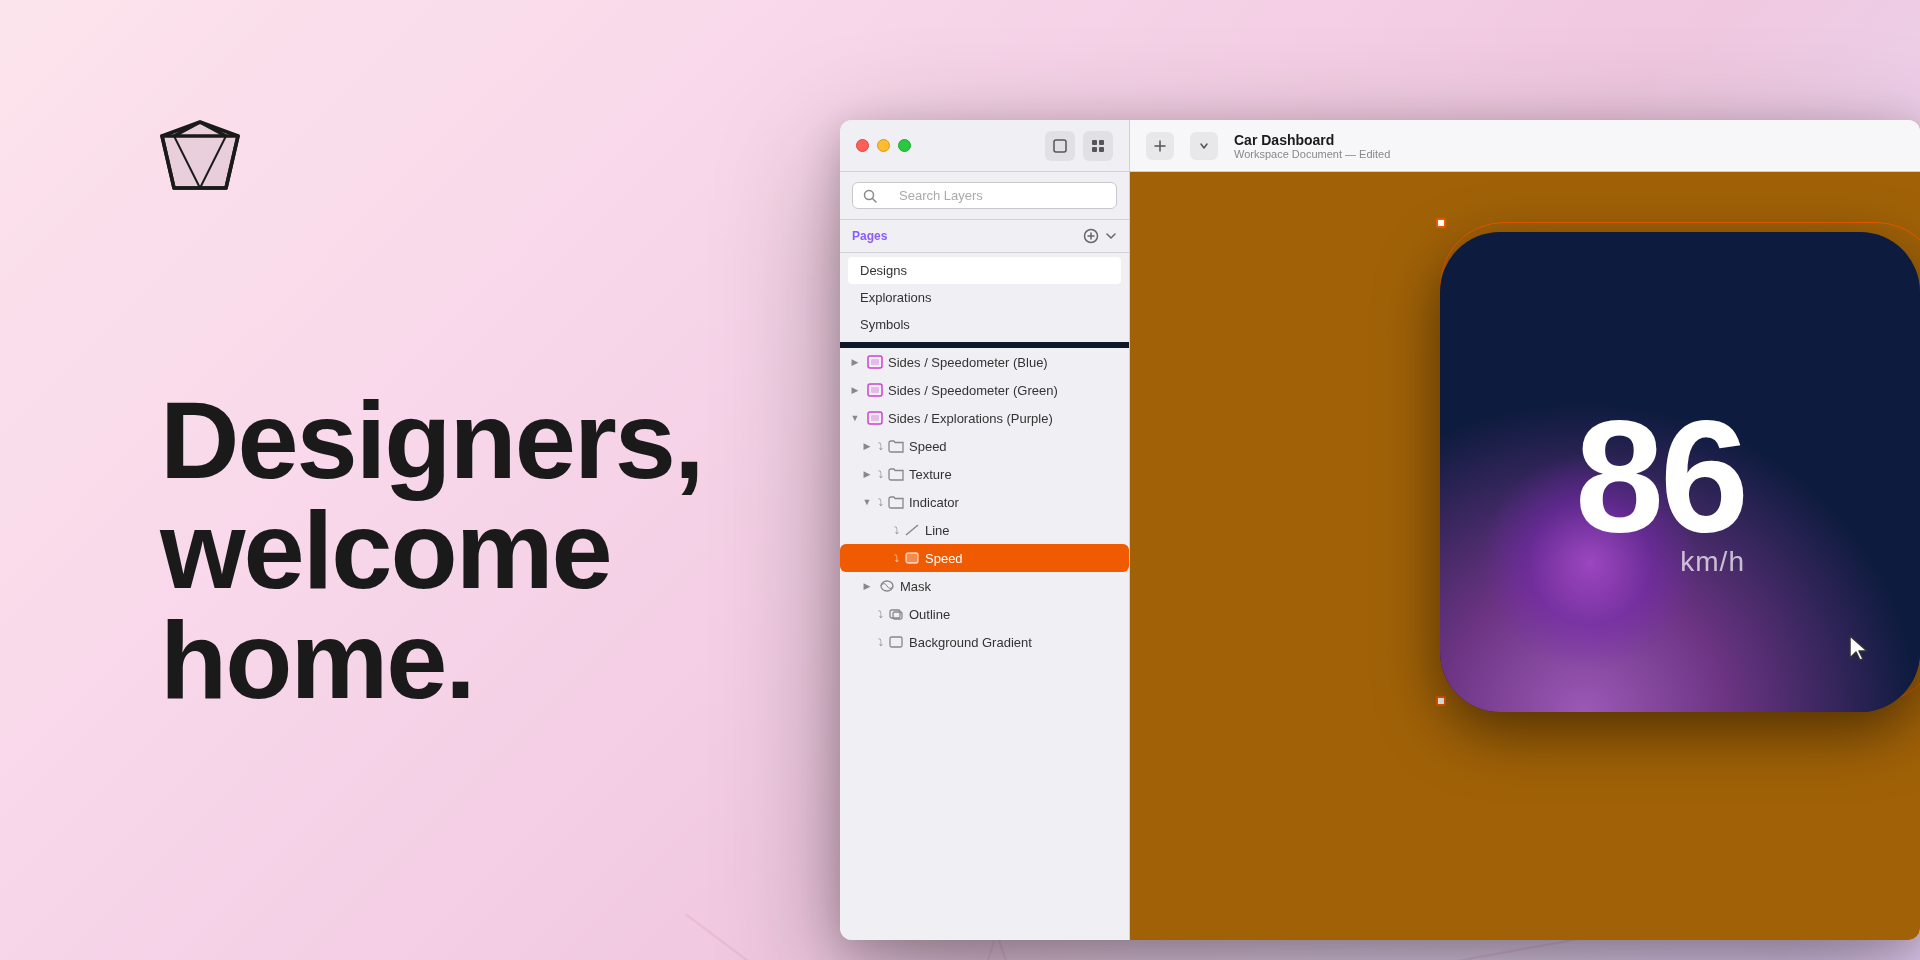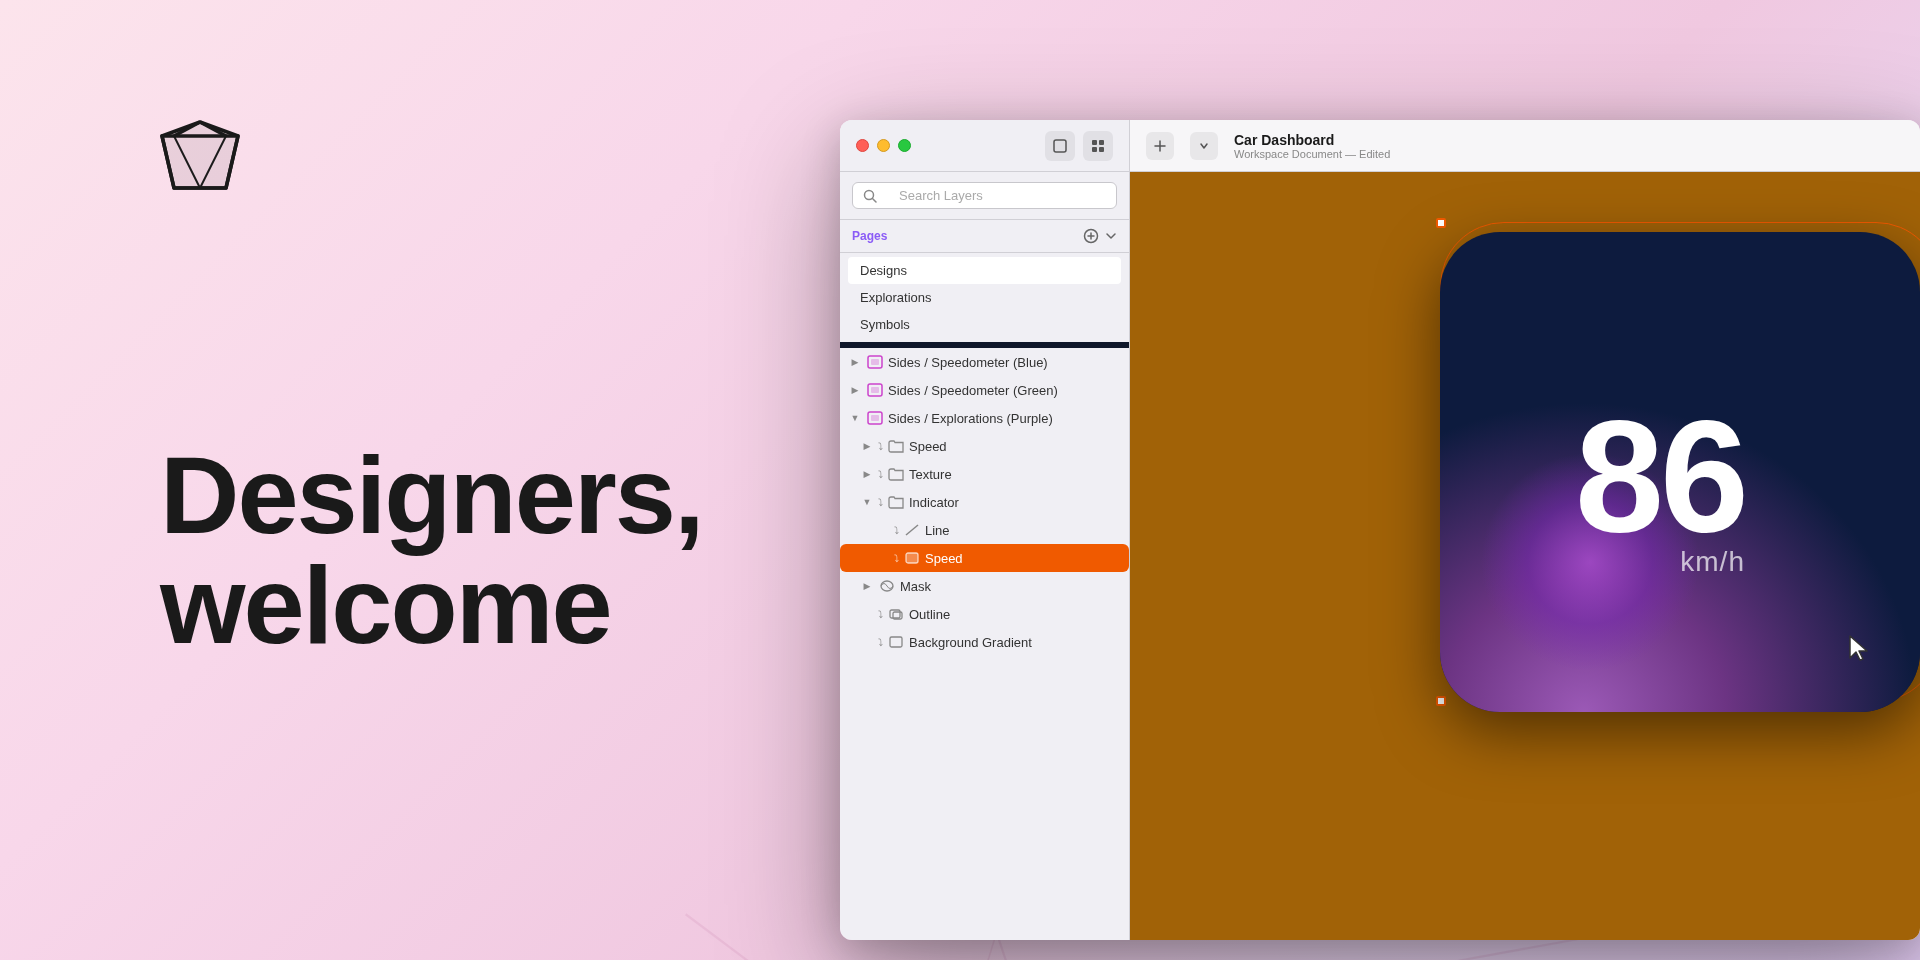--- a/index.html
+++ b/index.html
@@ -430,20 +430,21 @@
       <line x1="66" y1="16" x2="40" y2="2" stroke="#1a1a1a" stroke-width="3.5"></line>
       <line x1="14" y1="16" x2="40" y2="68" stroke="#1a1a1a" stroke-width="2"></line>
       <line x1="66" y1="16" x2="40" y2="68" stroke="#1a1a1a" stroke-width="2"></line>
       <line x1="14" y1="16" x2="66" y2="16" stroke="#1a1a1a" stroke-width="2"></line>
     </svg>
   </div>
 
   <div class="hero-text">
     <h1>Designers,</h1>
     <h1>welcome</h1>
+    <h1>home.</h1>
   </div>
 </div>
 
 <div class="app-window">
 
   <div class="layers-panel">
 
     <div class="titlebar">
       <div class="traffic-light red"></div>
       <div class="traffic-light yellow"></div>

